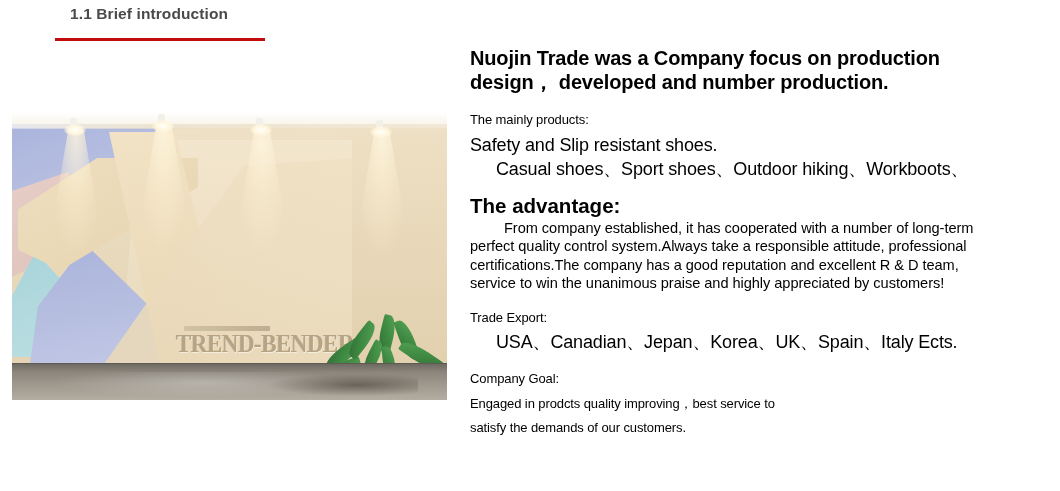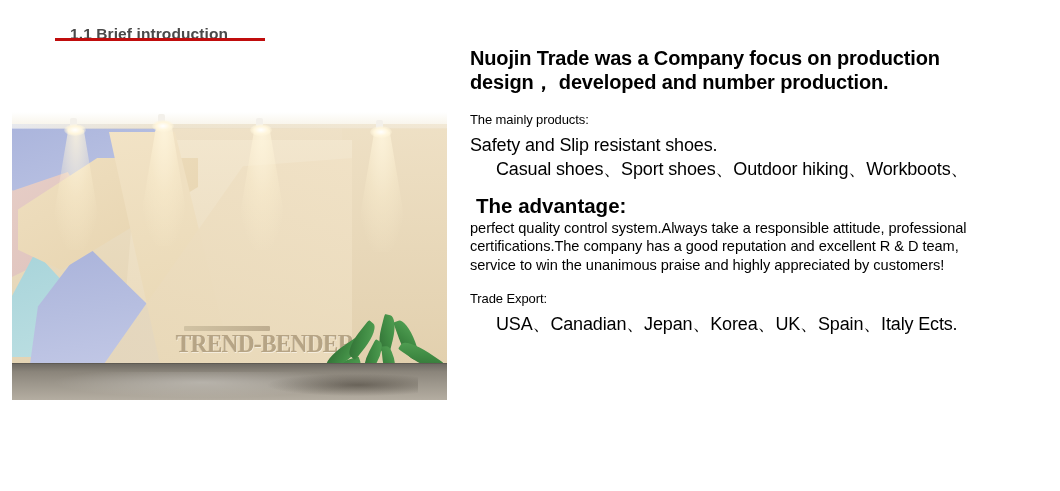--- a/index.html
+++ b/index.html
@@ -18,21 +18,20 @@
   
   #section-heading {
     position: absolute;
     left: 70px;
     top: 5px;
     font-size: 15.5px;
     font-weight: bold;
     color: #4a4a4a;
     letter-spacing: 0.1px;
     white-space: nowrap;
-    margin-top: 20px;
   }
   #heading-rule {
     position: absolute;
     left: 55px;
     top: 38px;
     width: 210px;
     height: 3px;
     background: #c00d0d;
   }
 
@@ -236,21 +235,20 @@
   .h-lead {
     font-size: 20px;
     font-weight: bold;
     line-height: 24px;
     letter-spacing: -0.15px;
   }
   .h-adv {
     font-size: 20.5px;
     font-weight: bold;
     line-height: 26px;
-    margin-left: 6px;
   }
   .body-lg {
     font-size: 18px;
     line-height: 24px;
     letter-spacing: -0.15px;
   }
   .body-sm {
     font-size: 14.6px;
     line-height: 18.6px;
     letter-spacing: -0.05px;
@@ -348,28 +346,34 @@
   <div class="blk">
     <div class="h-bold">The mainly products:</div>
     <div class="body-lg">Safety and Slip resistant shoes.</div>
     <div class="body-lg"><span class="indent"></span><span>Casual shoes、Sport shoes、Outdoor hiking、Workboots、</span></div>
   </div>
 
   <div class="sp-2"></div>
 
   <div class="blk">
     <div class="h-adv">The advantage:</div>
+    <div class="body-sm"><span class="indent-sm"></span><span>From company established, it has cooperated with a number of long-term</span></div>
     <div class="body-sm">perfect quality control system.Always take a responsible attitude, professional</div>
     <div class="body-sm">certifications.The company has a good reputation and excellent R &amp; D team,</div>
     <div class="body-sm">service to win the unanimous praise and highly appreciated by customers!</div>
   </div>
 
   <div class="sp-3"></div>
 
   <div class="blk">
     <div class="h-bold">Trade Export:</div>
     <div class="body-lg"><span class="indent"></span><span>USA、Canadian、Jepan、Korea、UK、Spain、Italy Ects.</span></div>
   </div>
 
   <div class="sp-4"></div>
 
+  <div class="blk">
+    <div class="h-bold">Company Goal:</div>
+    <div class="h-bold">Engaged in prodcts quality improving，best service to</div>
+    <div class="h-bold">satisfy the demands of our customers.</div>
+  </div>
 
 </div>
 
 </body></html>

